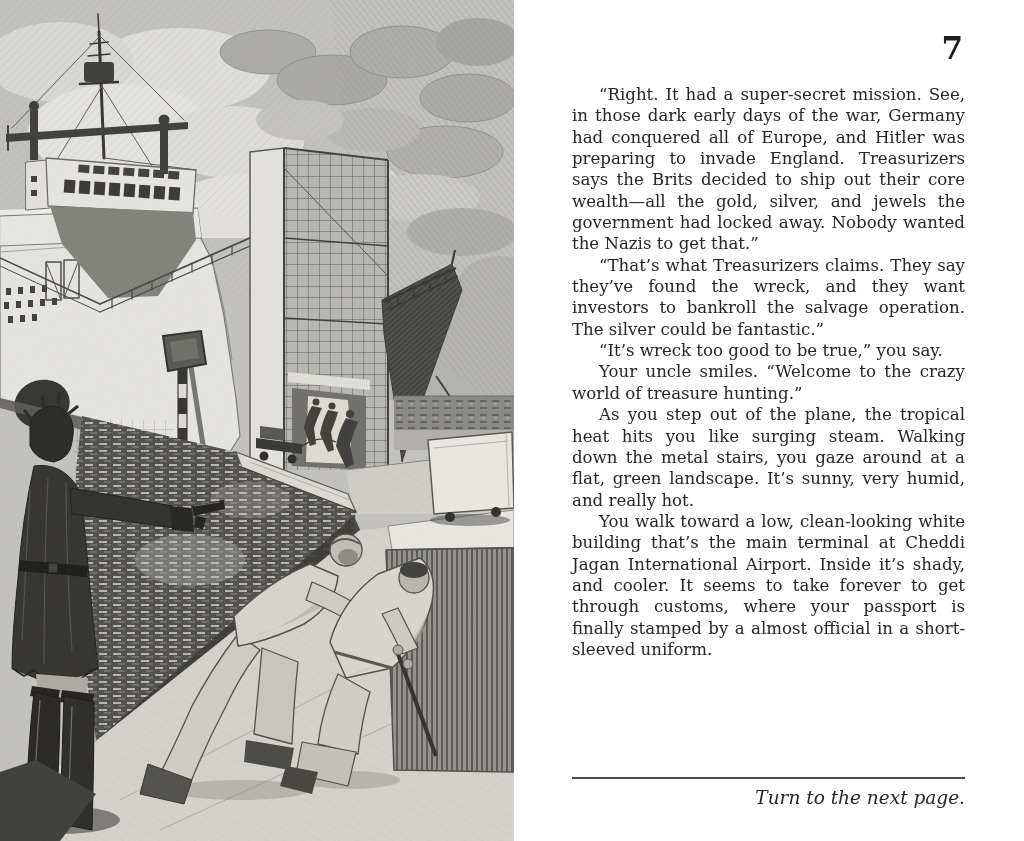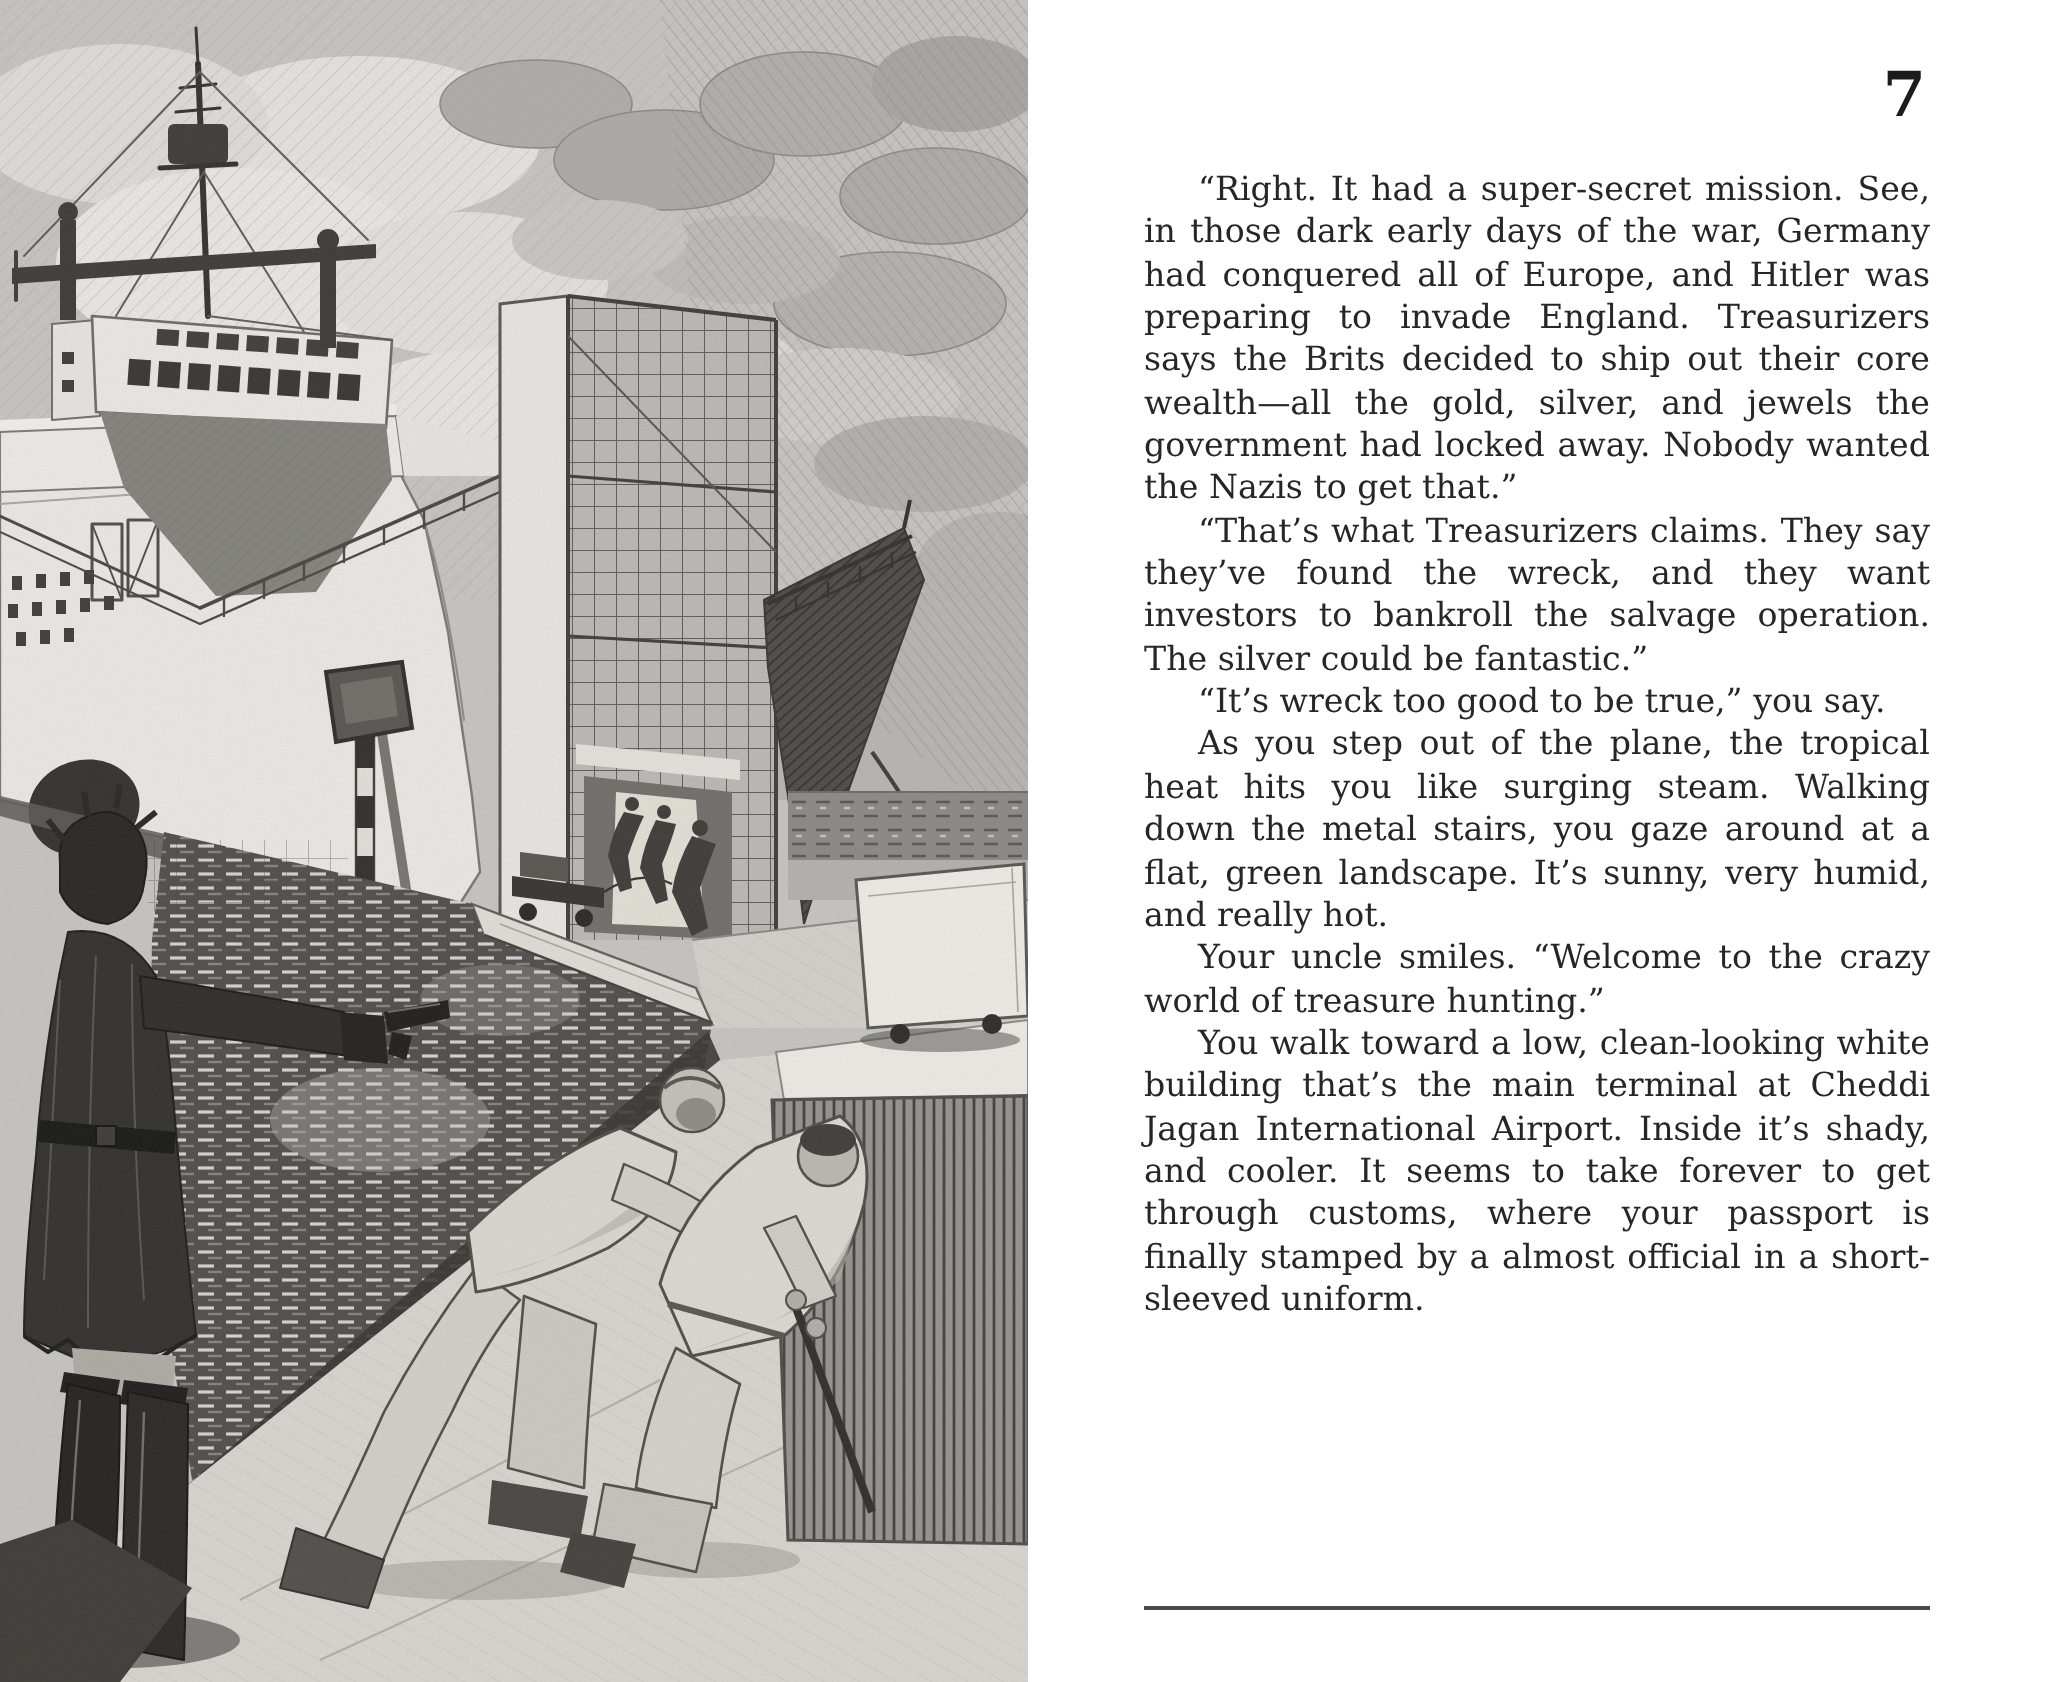--- a/index.html
+++ b/index.html
@@ -369,22 +369,23 @@
       <rect width="514" height="841" filter="url(#grainF)" opacity="0.12"></rect>
     </svg>
   </div>
 
   <div class="page">
     <div class="pagenum">7</div>
     <div class="story">
         <p><span>“Right. It had a super-secret mission. See, in those dark early days of the war, Germany had conquered all of Europe, and Hitler was preparing to invade England. Treasurizers says the Brits decided to ship out their core wealth—all the gold, silver, and jewels the government had locked away. Nobody wanted the Nazis to get </span><span class="ital">that</span><span>.”</span></p>
         <p><span>“That’s what Treasurizers claims. They say they’ve found the wreck, and they want investors to bankroll the salvage operation. The silver could be fantastic.”</span></p>
         <p><span>“It’s wreck too good to be true,” you say.</span></p>
+        <p><span>Your uncle smiles. “Welcome to the crazy world of treasure hunting.”</span></p>
         <p><span>As you step out of the plane, the tropical heat hits you like surging steam. Walking down the metal stairs, you gaze around at a flat, green landscape. It’s sunny, very humid, and really hot.</span></p>
-        <p><span>Your uncle smiles. “Welcome to the crazy world of treasure hunting.”</span></p>
         <p><span>You walk toward a low, clean-looking white building that’s the main terminal at Cheddi Jagan International Airport. Inside it’s shady, and cooler. It seems to take forever to get through customs, where your passport is finally stamped by a almost official in a short-sleeved uniform.</span></p>
       </div>
     <div class="footer">
       <hr class="rule">
+      <div class="turn">Turn to the next page.</div>
     </div>
   </div>
 
 </div>
 
 </body></html>

